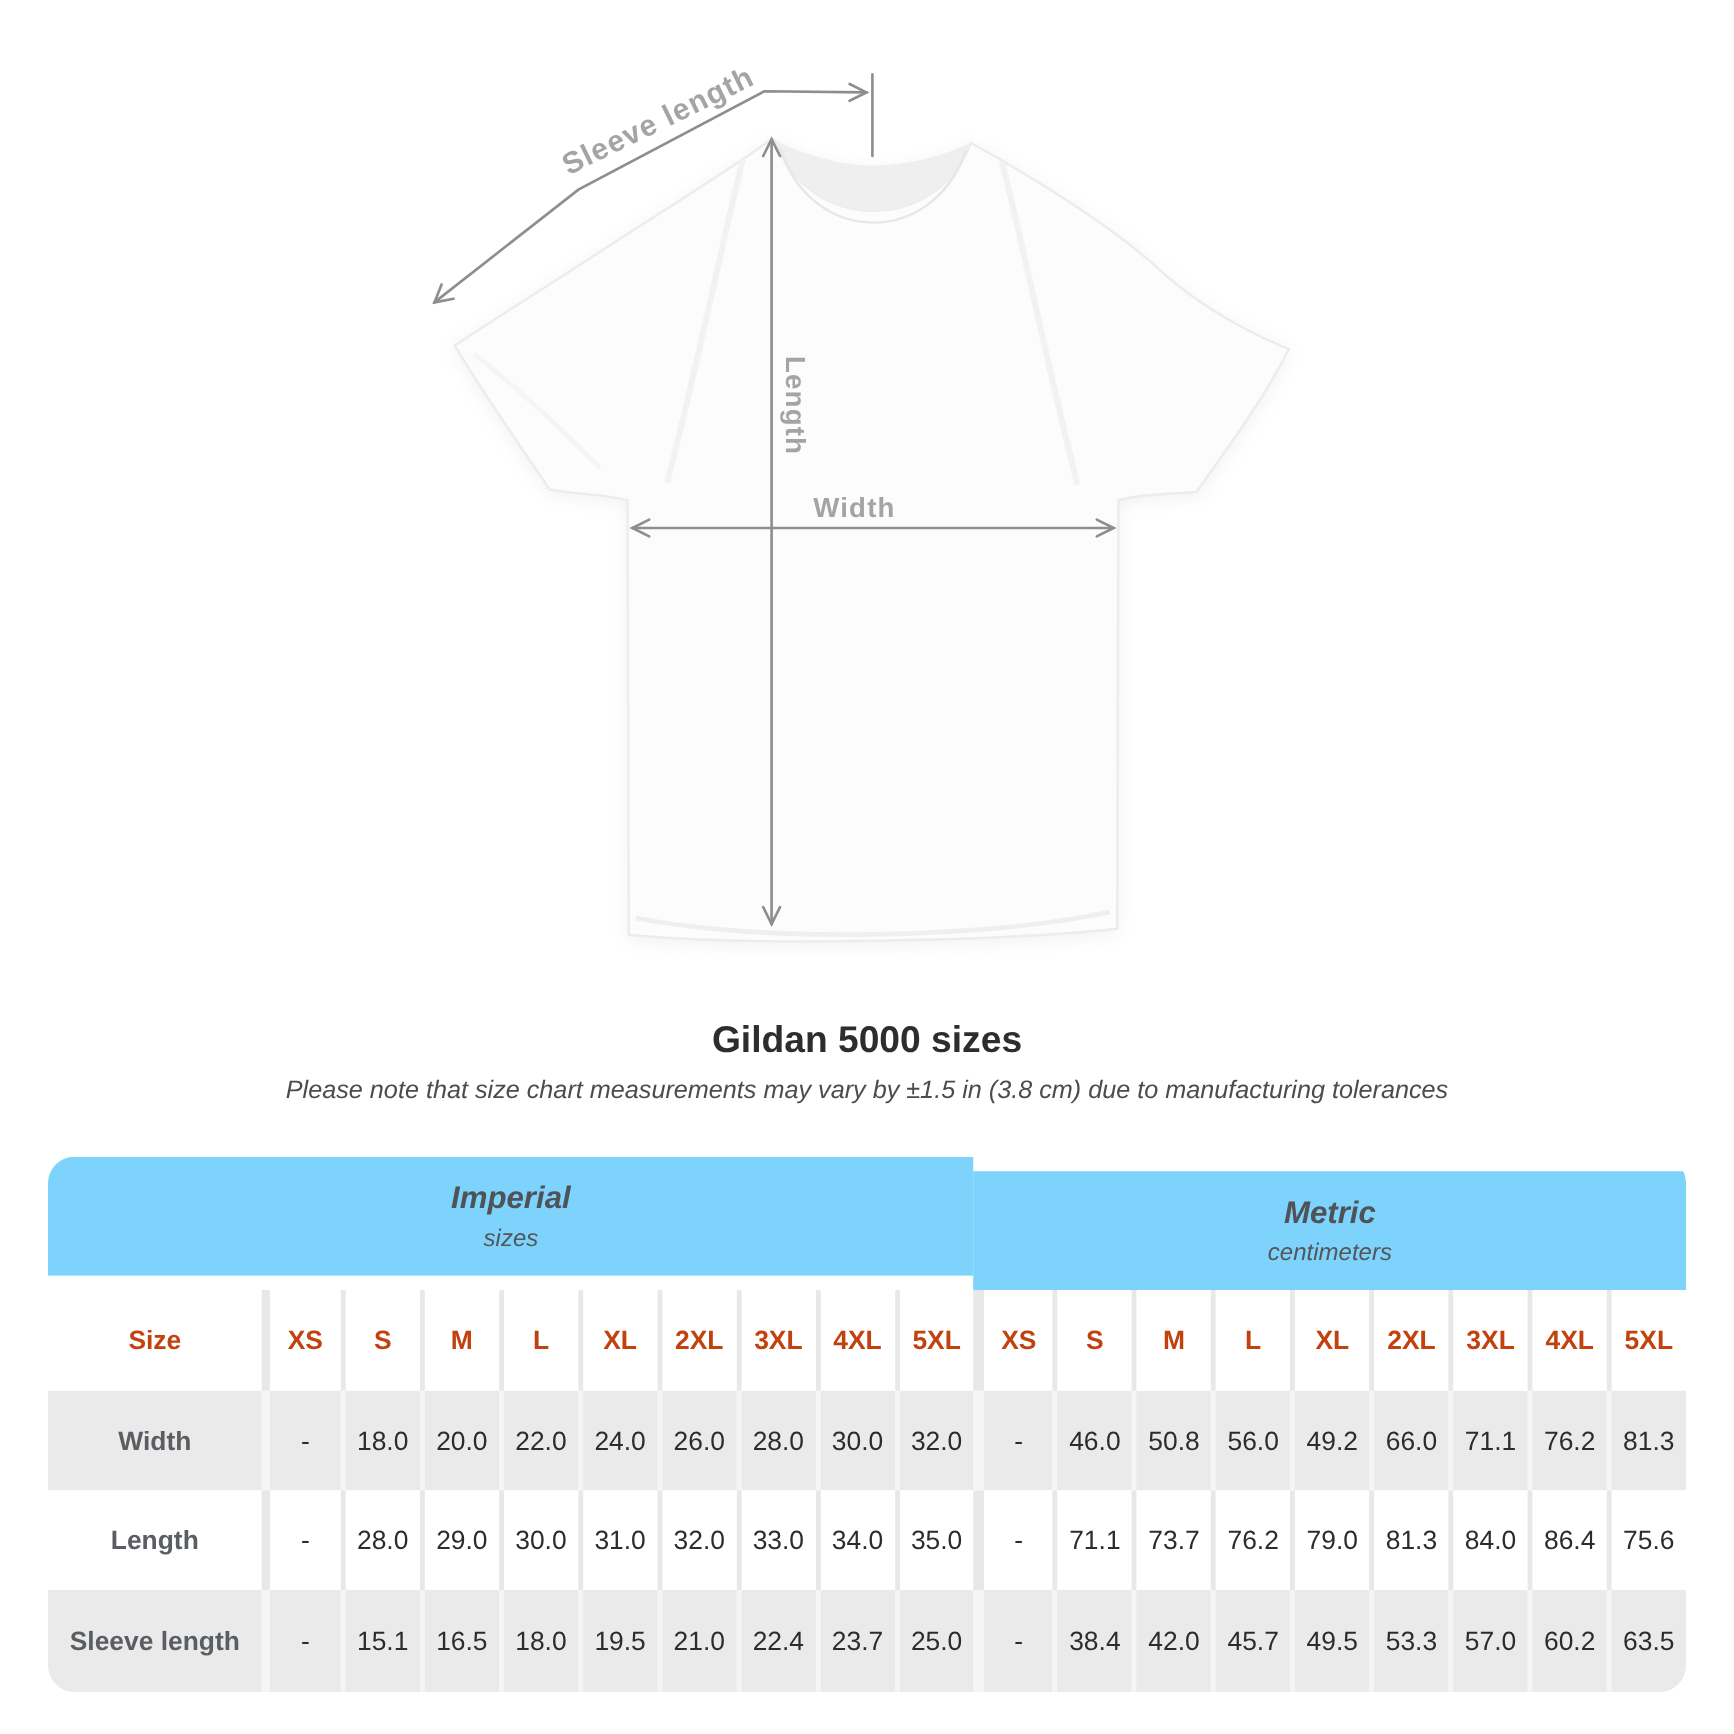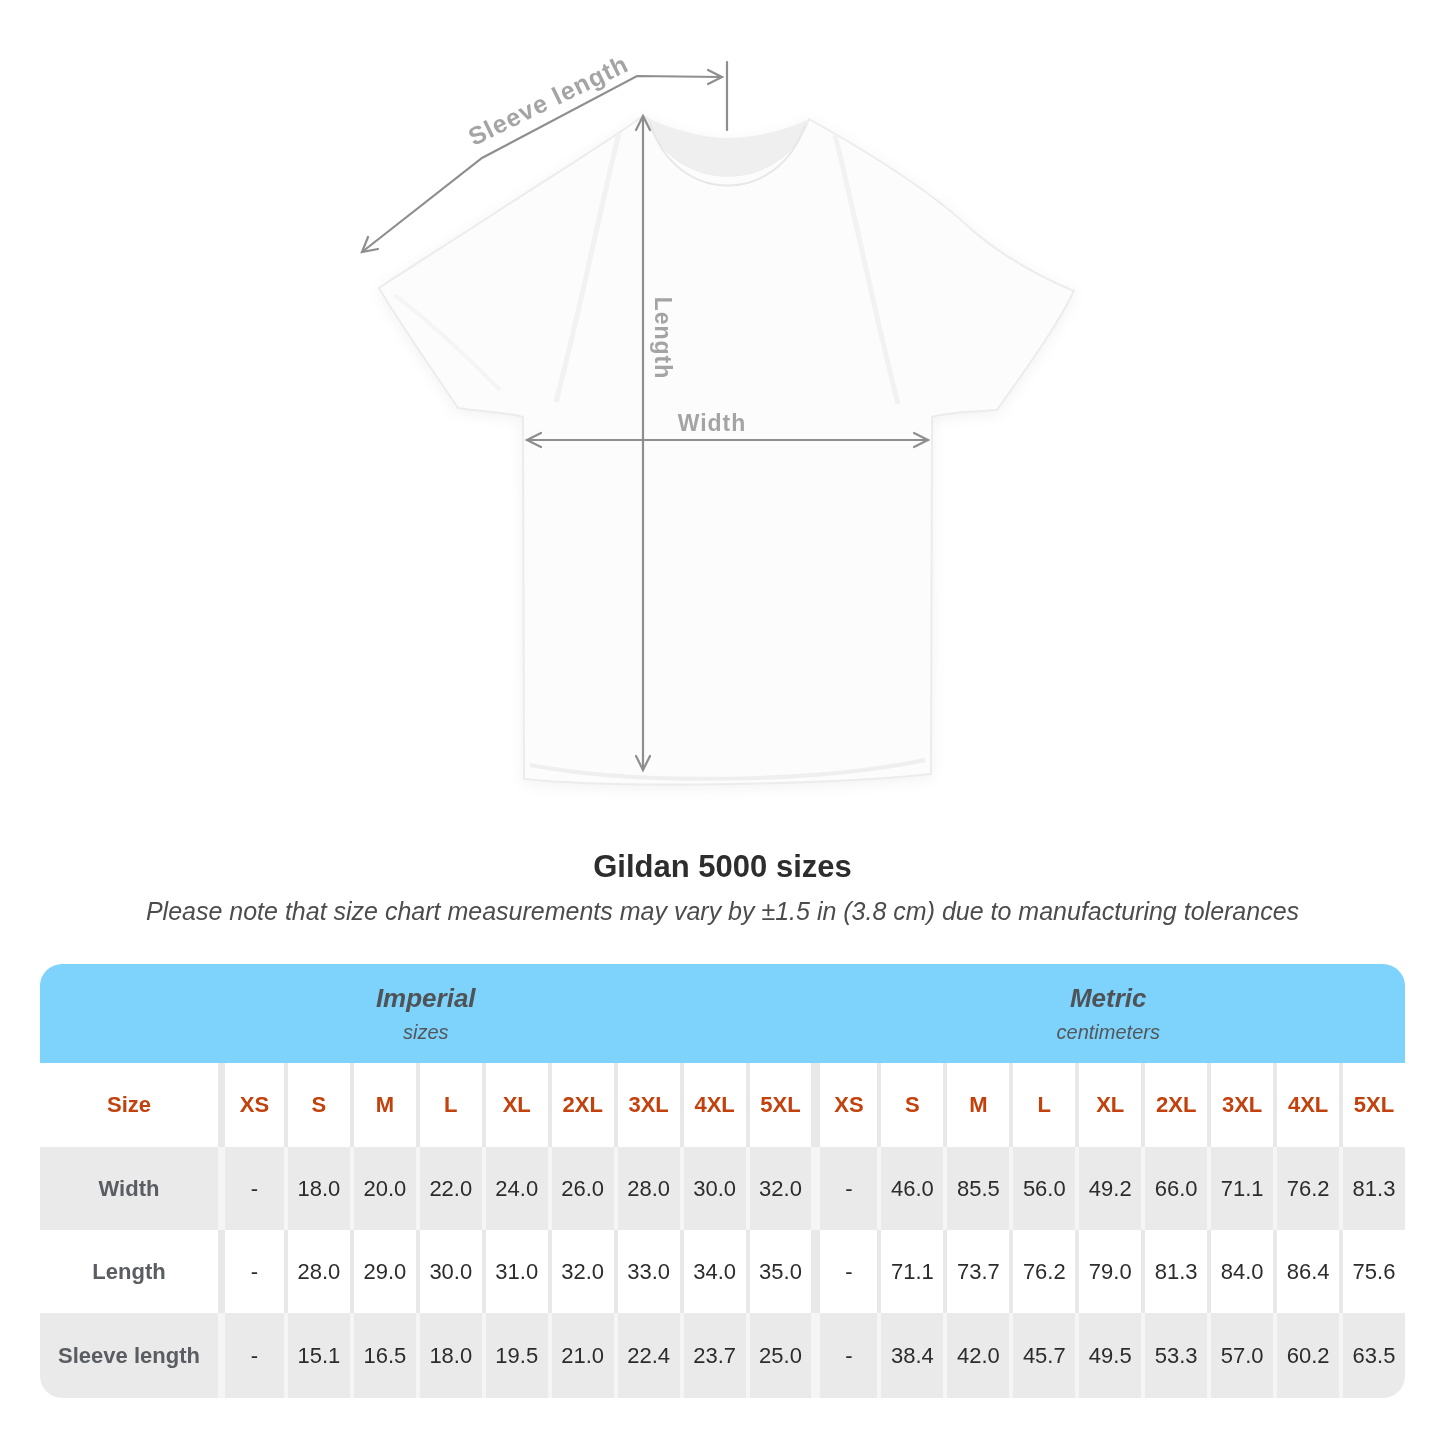--- a/index.html
+++ b/index.html
@@ -10,34 +10,34 @@
   
   .diagram { position:absolute; left:0; top:0; }
   .meas-label { font-weight:bold; fill:#a4a4a4; }
   
   .title {
     position:absolute; left:0; top:849px; width:100%;
     text-align:center; font-size:31px; font-weight:bold; color:#2d2d2d;
   }
   .subtitle {
     position:absolute; left:0; top:897px; width:100%;
-    text-align:center; font-size:25px; font-style:italic; color:#4c4c4c;
+    text-align:center; font-size:21px; font-style:italic; color:#4c4c4c;
   }
   
   .size-table {
     position:absolute; left:40px; top:964px; width:1365px;
     display:grid; grid-template-columns:178px repeat(18, 1fr);
     border-radius:22px; overflow:hidden; background:#ffffff;
   }
   .gcell {
     grid-row:1; height:99px; background:#7dd3fc;
     display:flex; flex-direction:column; align-items:center; justify-content:center; gap:7px;
   }
   .gcell.imp { grid-column:1 / 11; }
-  .gcell.met { grid-column:11 / 20; }
+  .gcell.met { grid-column:11 / 20;margin-top:12px; }
   .gtitle { font-style:italic; font-weight:bold; font-size:26px; color:#4f5256; }
   .gunit  { font-style:italic; font-size:20px; color:#54575a; }
   .cell {
     display:flex; align-items:center; justify-content:center;
     height:84px; background:#ffffff; font-size:22px; color:#2c2c2c;
   }
   .dr   { height:83px; }
   .tall { height:85px; }
   .hc     { font-weight:bold; color:#c2410c; }
   .rowlbl { font-weight:bold; color:#5a5d61; }
@@ -142,21 +142,21 @@
     <div class="cell dr gray vs">18.0</div>
     <div class="cell dr gray vs">20.0</div>
     <div class="cell dr gray vs">22.0</div>
     <div class="cell dr gray vs">24.0</div>
     <div class="cell dr gray vs">26.0</div>
     <div class="cell dr gray vs">28.0</div>
     <div class="cell dr gray vs">30.0</div>
     <div class="cell dr gray vs">32.0</div>
     <div class="cell dr gray vs vs-mid">-</div>
     <div class="cell dr gray vs">46.0</div>
-    <div class="cell dr gray vs">85.5</div>
+    <div class="cell dr gray vs">50.8</div>
     <div class="cell dr gray vs">56.0</div>
     <div class="cell dr gray vs">49.2</div>
     <div class="cell dr gray vs">66.0</div>
     <div class="cell dr gray vs">71.1</div>
     <div class="cell dr gray vs">76.2</div>
     <div class="cell dr gray vs">81.3</div>
 
     <div class="cell dr rowlbl">Length</div>
     <div class="cell dr vs vs-lab">-</div>
     <div class="cell dr vs">28.0</div>

